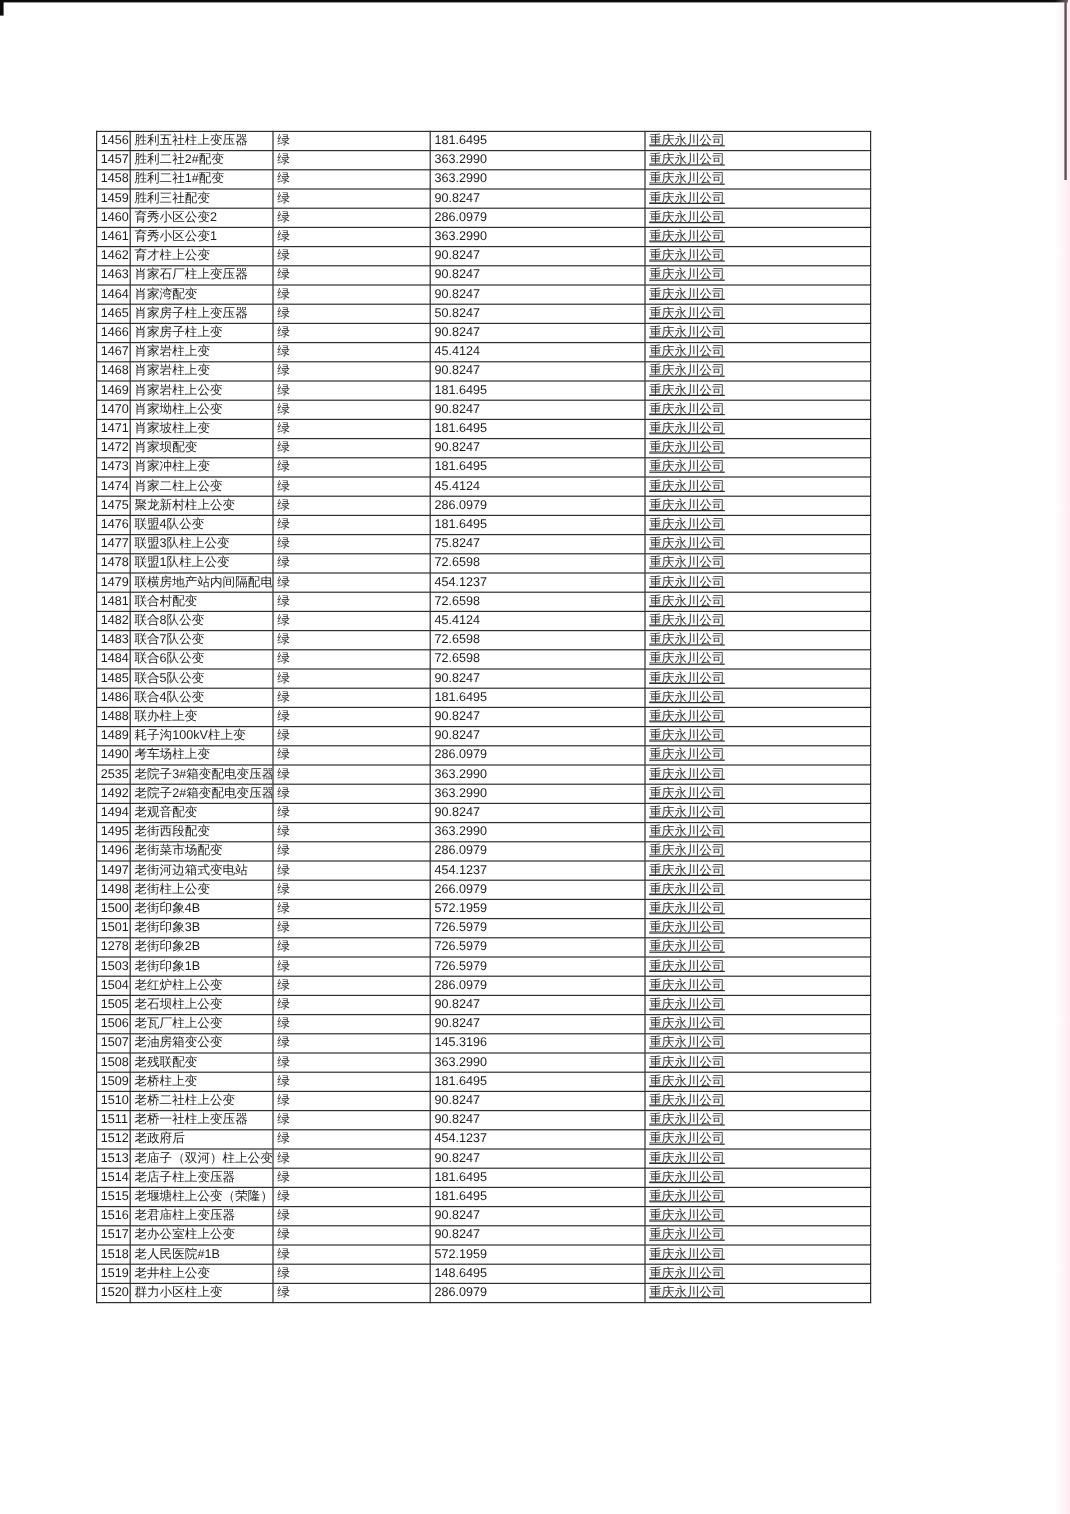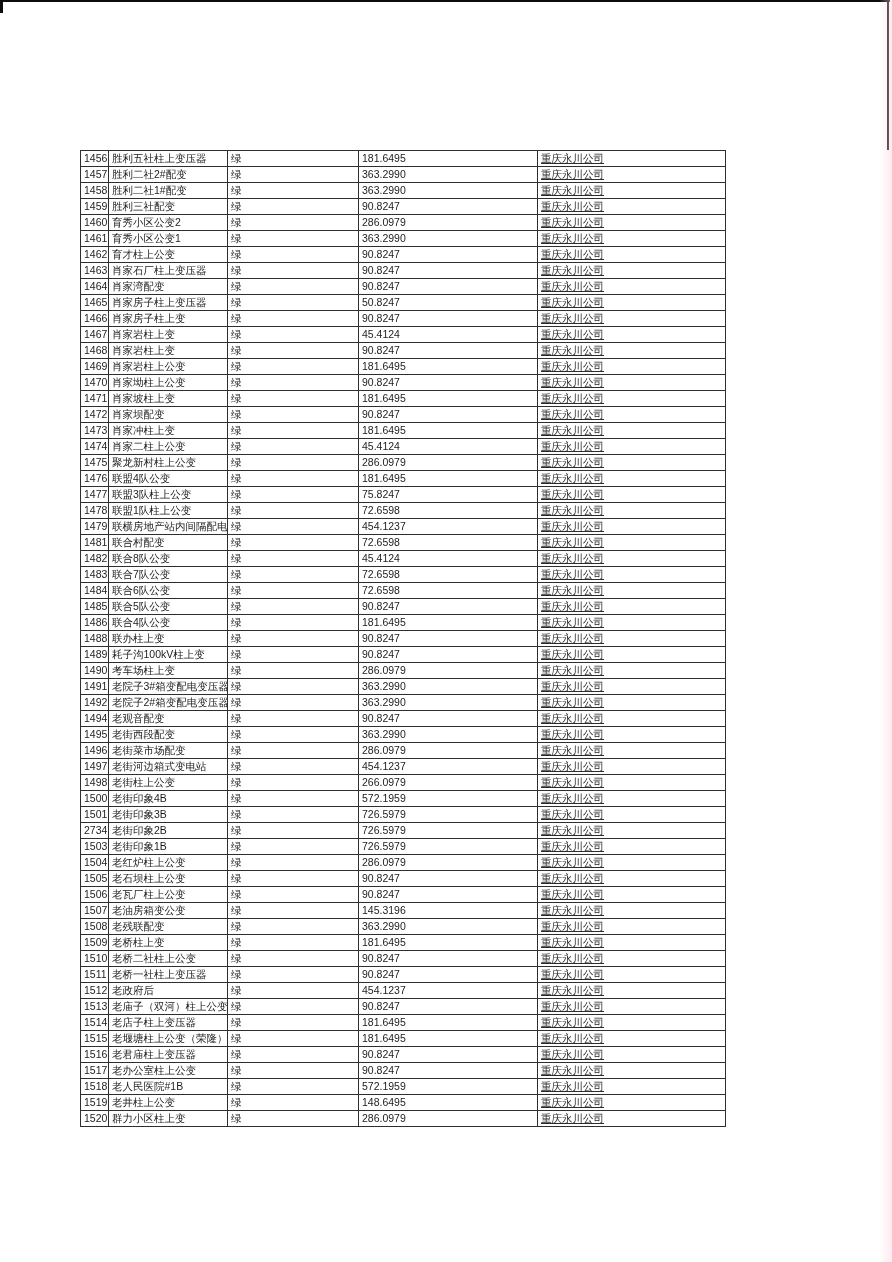--- a/index.html
+++ b/index.html
@@ -43,21 +43,20 @@
   }
   
   table.data-table {
     position: absolute;
     left: 80px;
     top: 109px;
     width: 645px;
     border-collapse: collapse;
     table-layout: fixed;
     border: 1px solid #000000;
-    margin-top: 41px;
   }
   table.data-table td {
     border: 1px solid #2e2e2e;
     height: 15px;
     line-height: 15px;
     padding: 0 1px 0 3px;
     font-size: 10.5px;
     color: #1c1c1c;
     white-space: nowrap;
     overflow: hidden;
@@ -419,21 +418,21 @@
     <td>1490</td>
     <td>考车场柱上变</td>
     <td>绿</td>
     <td>286.0979</td>
     <td>
       <span class="company-link">重庆永川公司</span>
     </td>
   </tr>
 
   <tr>
-    <td>1491</td>
+    <td>2535</td>
     <td>老院子3#箱变配电变压器</td>
     <td>绿</td>
     <td>363.2990</td>
     <td>
       <span class="company-link">重庆永川公司</span>
     </td>
   </tr>
 
   <tr>
     <td>1492</td>
@@ -511,21 +510,21 @@
     <td>1501</td>
     <td>老街印象3B</td>
     <td>绿</td>
     <td>726.5979</td>
     <td>
       <span class="company-link">重庆永川公司</span>
     </td>
   </tr>
 
   <tr>
-    <td>2734</td>
+    <td>1278</td>
     <td>老街印象2B</td>
     <td>绿</td>
     <td>726.5979</td>
     <td>
       <span class="company-link">重庆永川公司</span>
     </td>
   </tr>
 
   <tr>
     <td>1503</td>

